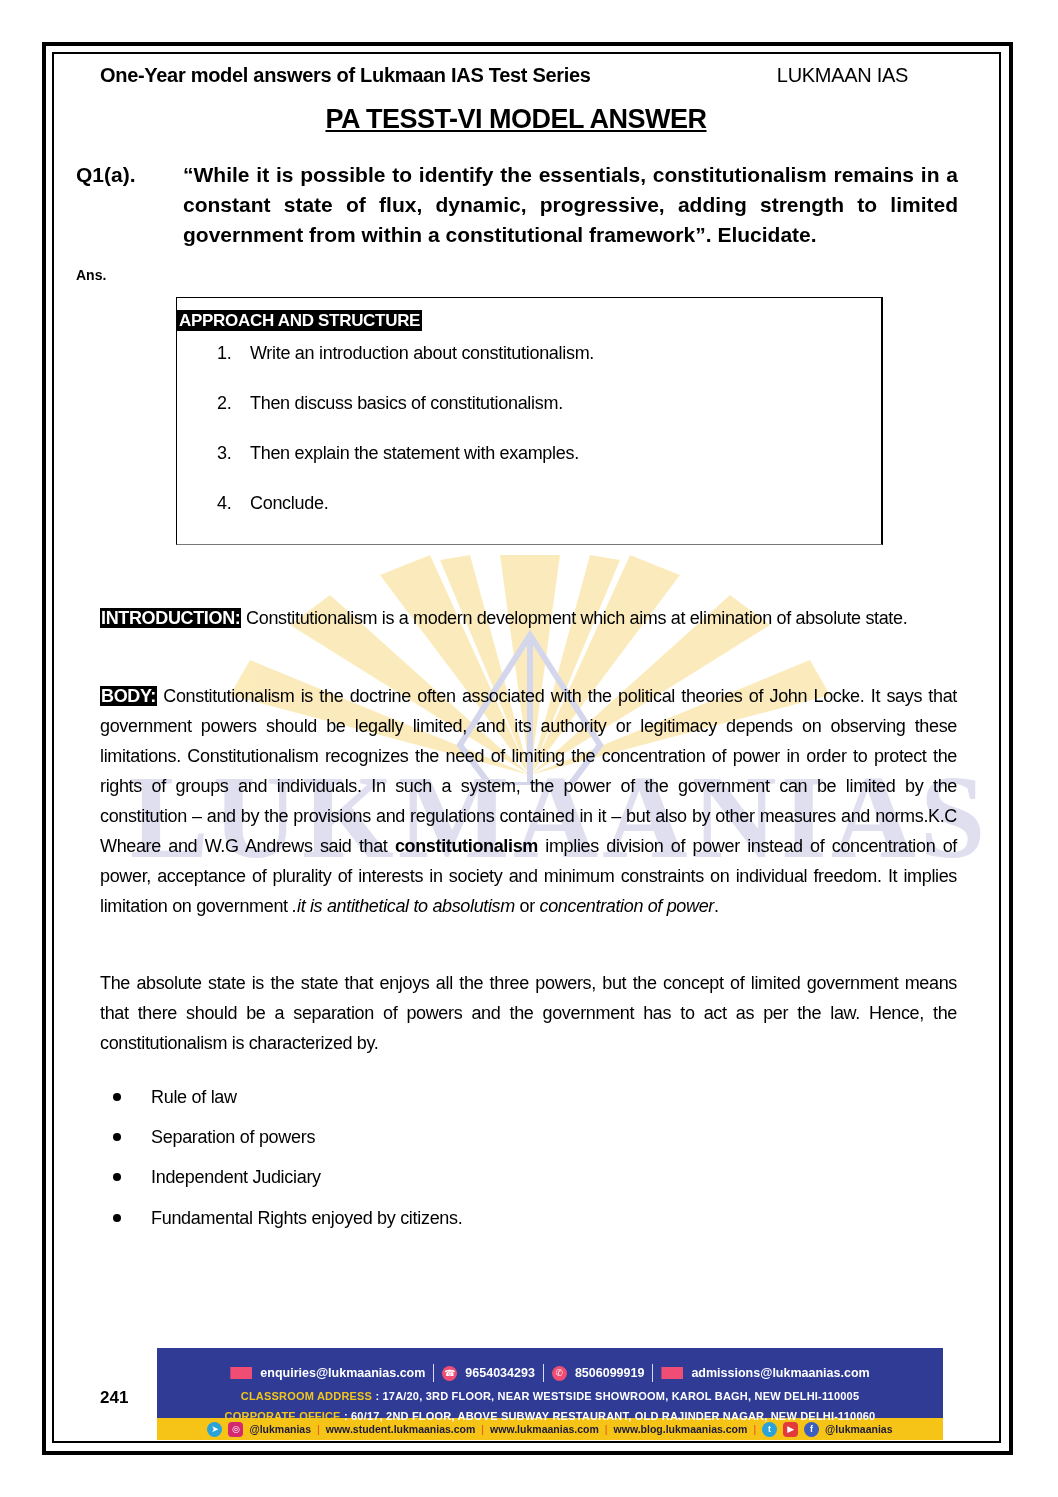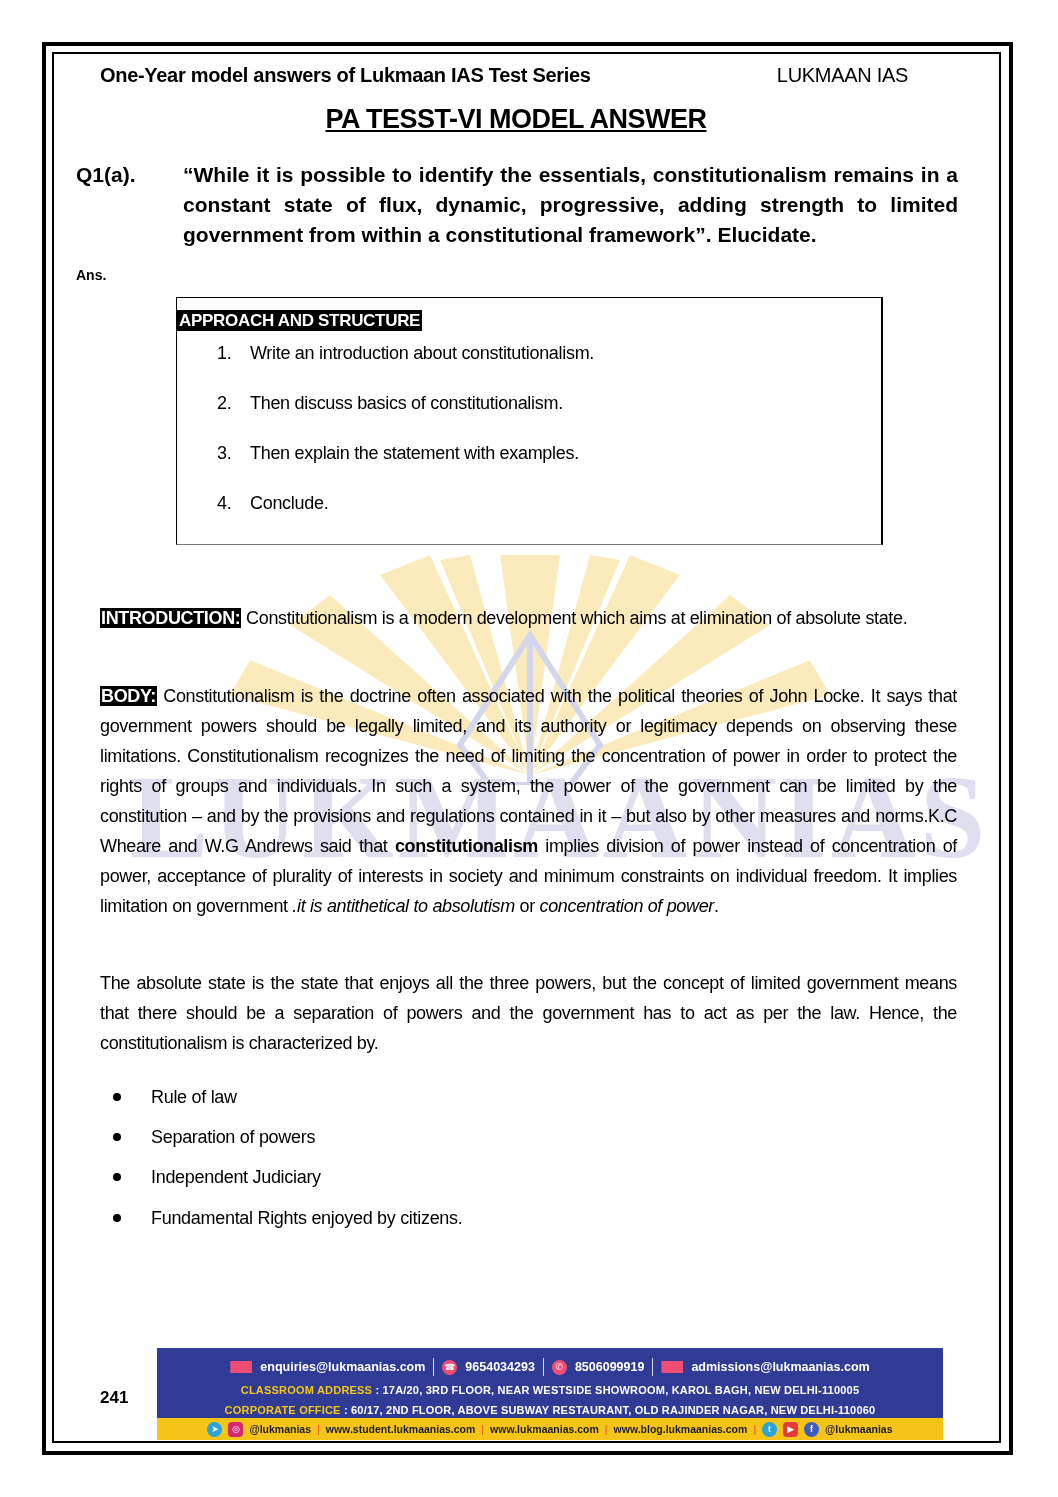--- a/index.html
+++ b/index.html
@@ -61,21 +61,21 @@
   .wm-text { position: absolute; left: 0; top: 205px; width: 800px; text-align: center;
              font-family: "Liberation Serif", serif; font-weight: bold; font-size: 118px; color: #dcdcef; letter-spacing: 4px; }
   .wm-tag { position: absolute; left: 0; top: 335px; width: 800px; text-align: center;
             font-family: "Liberation Serif", serif; font-style: italic; font-size: 26px; color: #ebebf3; }
 
   
   .page-number { position: absolute; left: 100px; top: 1388px; font-size: 17px; font-weight: bold; }
   .footer-banner { position: absolute; left: 157px; top: 1348px; width: 786px; height: 92px; }
   .fb-blue { background: #2f3b94; height: 70px; color: #fff; font-weight: bold; }
   .fb-row1 { display: flex; justify-content: center; align-items: center; gap: 8px; height: 26px;
-             font-size: 12.5px; padding-top: 6px; }
+             font-size: 12.5px; padding-top: 12px; }
   .fb-sep { width: 1px; height: 18px; background: #d8d8ff; }
   .fb-row2, .fb-row3 { text-align: center; font-size: 11px; height: 20px; line-height: 20px; letter-spacing: 0.2px; }
   .fb-label { color: #f2c71b; }
   .fb-yellow { background: #f6c417; height: 22px; display: flex; align-items: center; justify-content: center;
                gap: 6px; font-size: 10.5px; font-weight: bold; color: #1a1a3a; }
   .fb-ysep { color: #e04c2b; font-weight: normal; }
   .ico { display: inline-block; vertical-align: middle; }
   .ico-mail { width: 22px; height: 12px; background: #ef4d74; clip-path: polygon(0 0,100% 0,100% 100%,0 100%); position: relative; }
   .ico-circle { width: 15px; height: 15px; border-radius: 50%; display:inline-flex; align-items:center; justify-content:center;
                 color:#fff; font-size:9px; font-weight:bold; }

